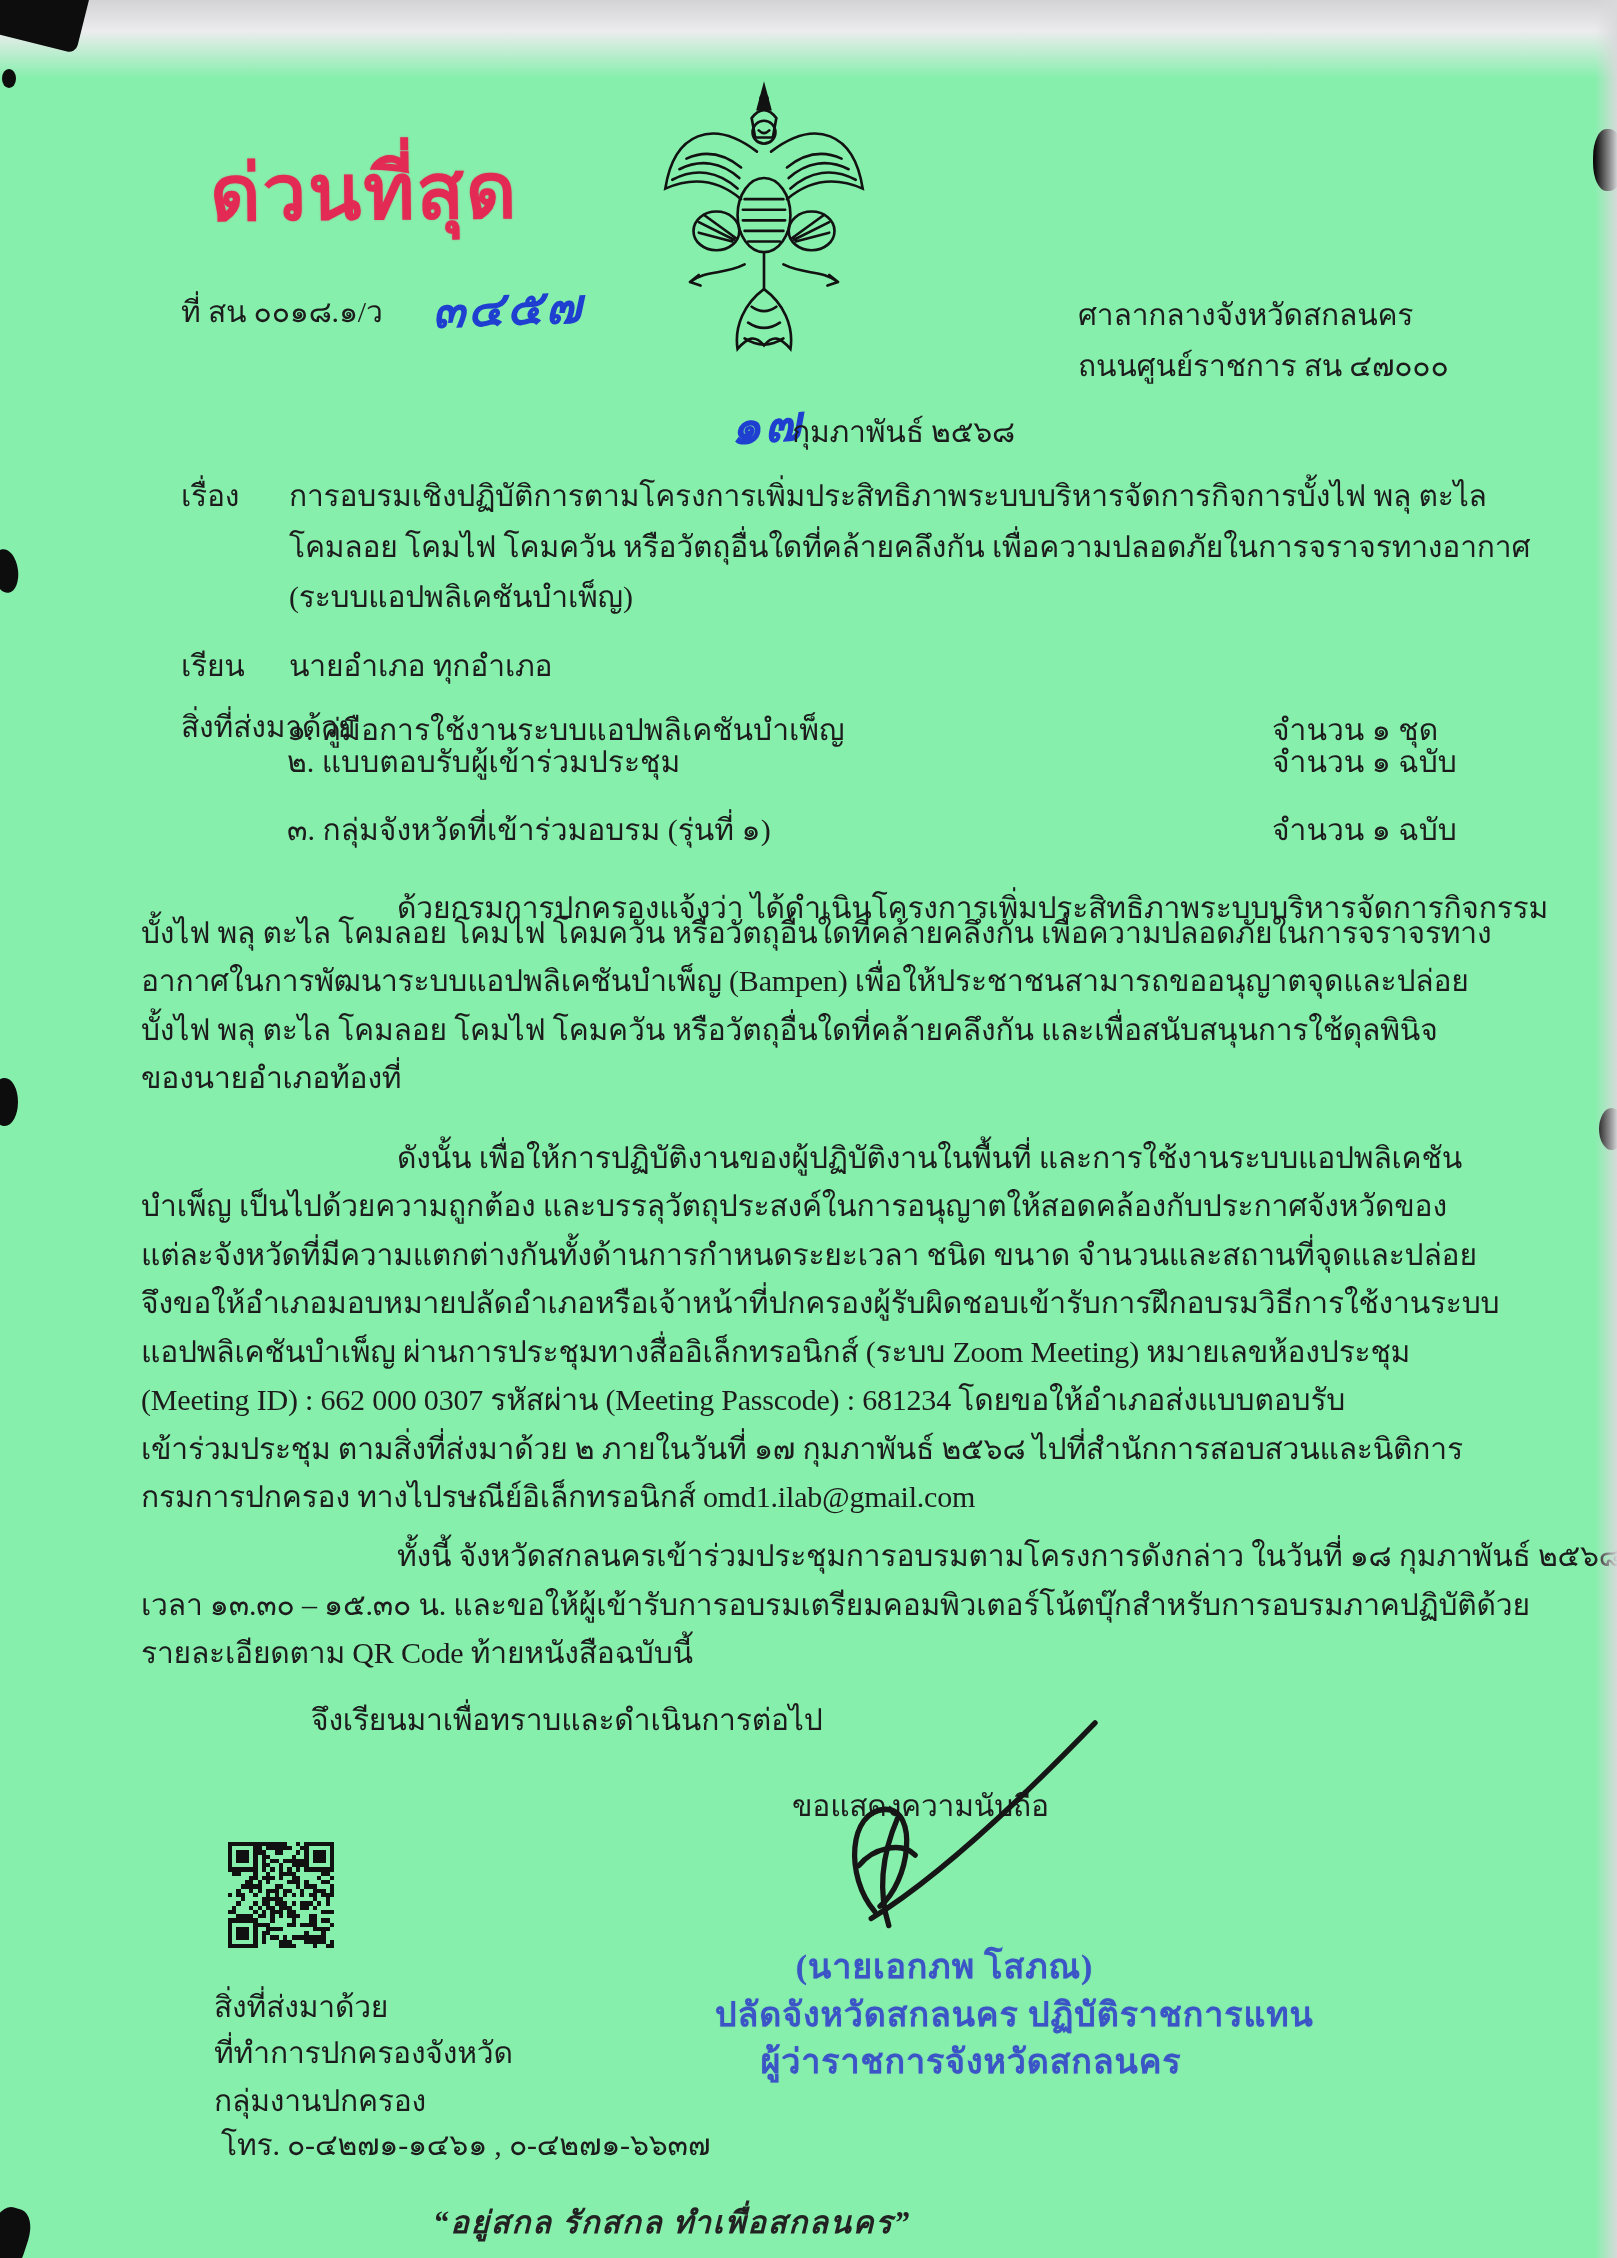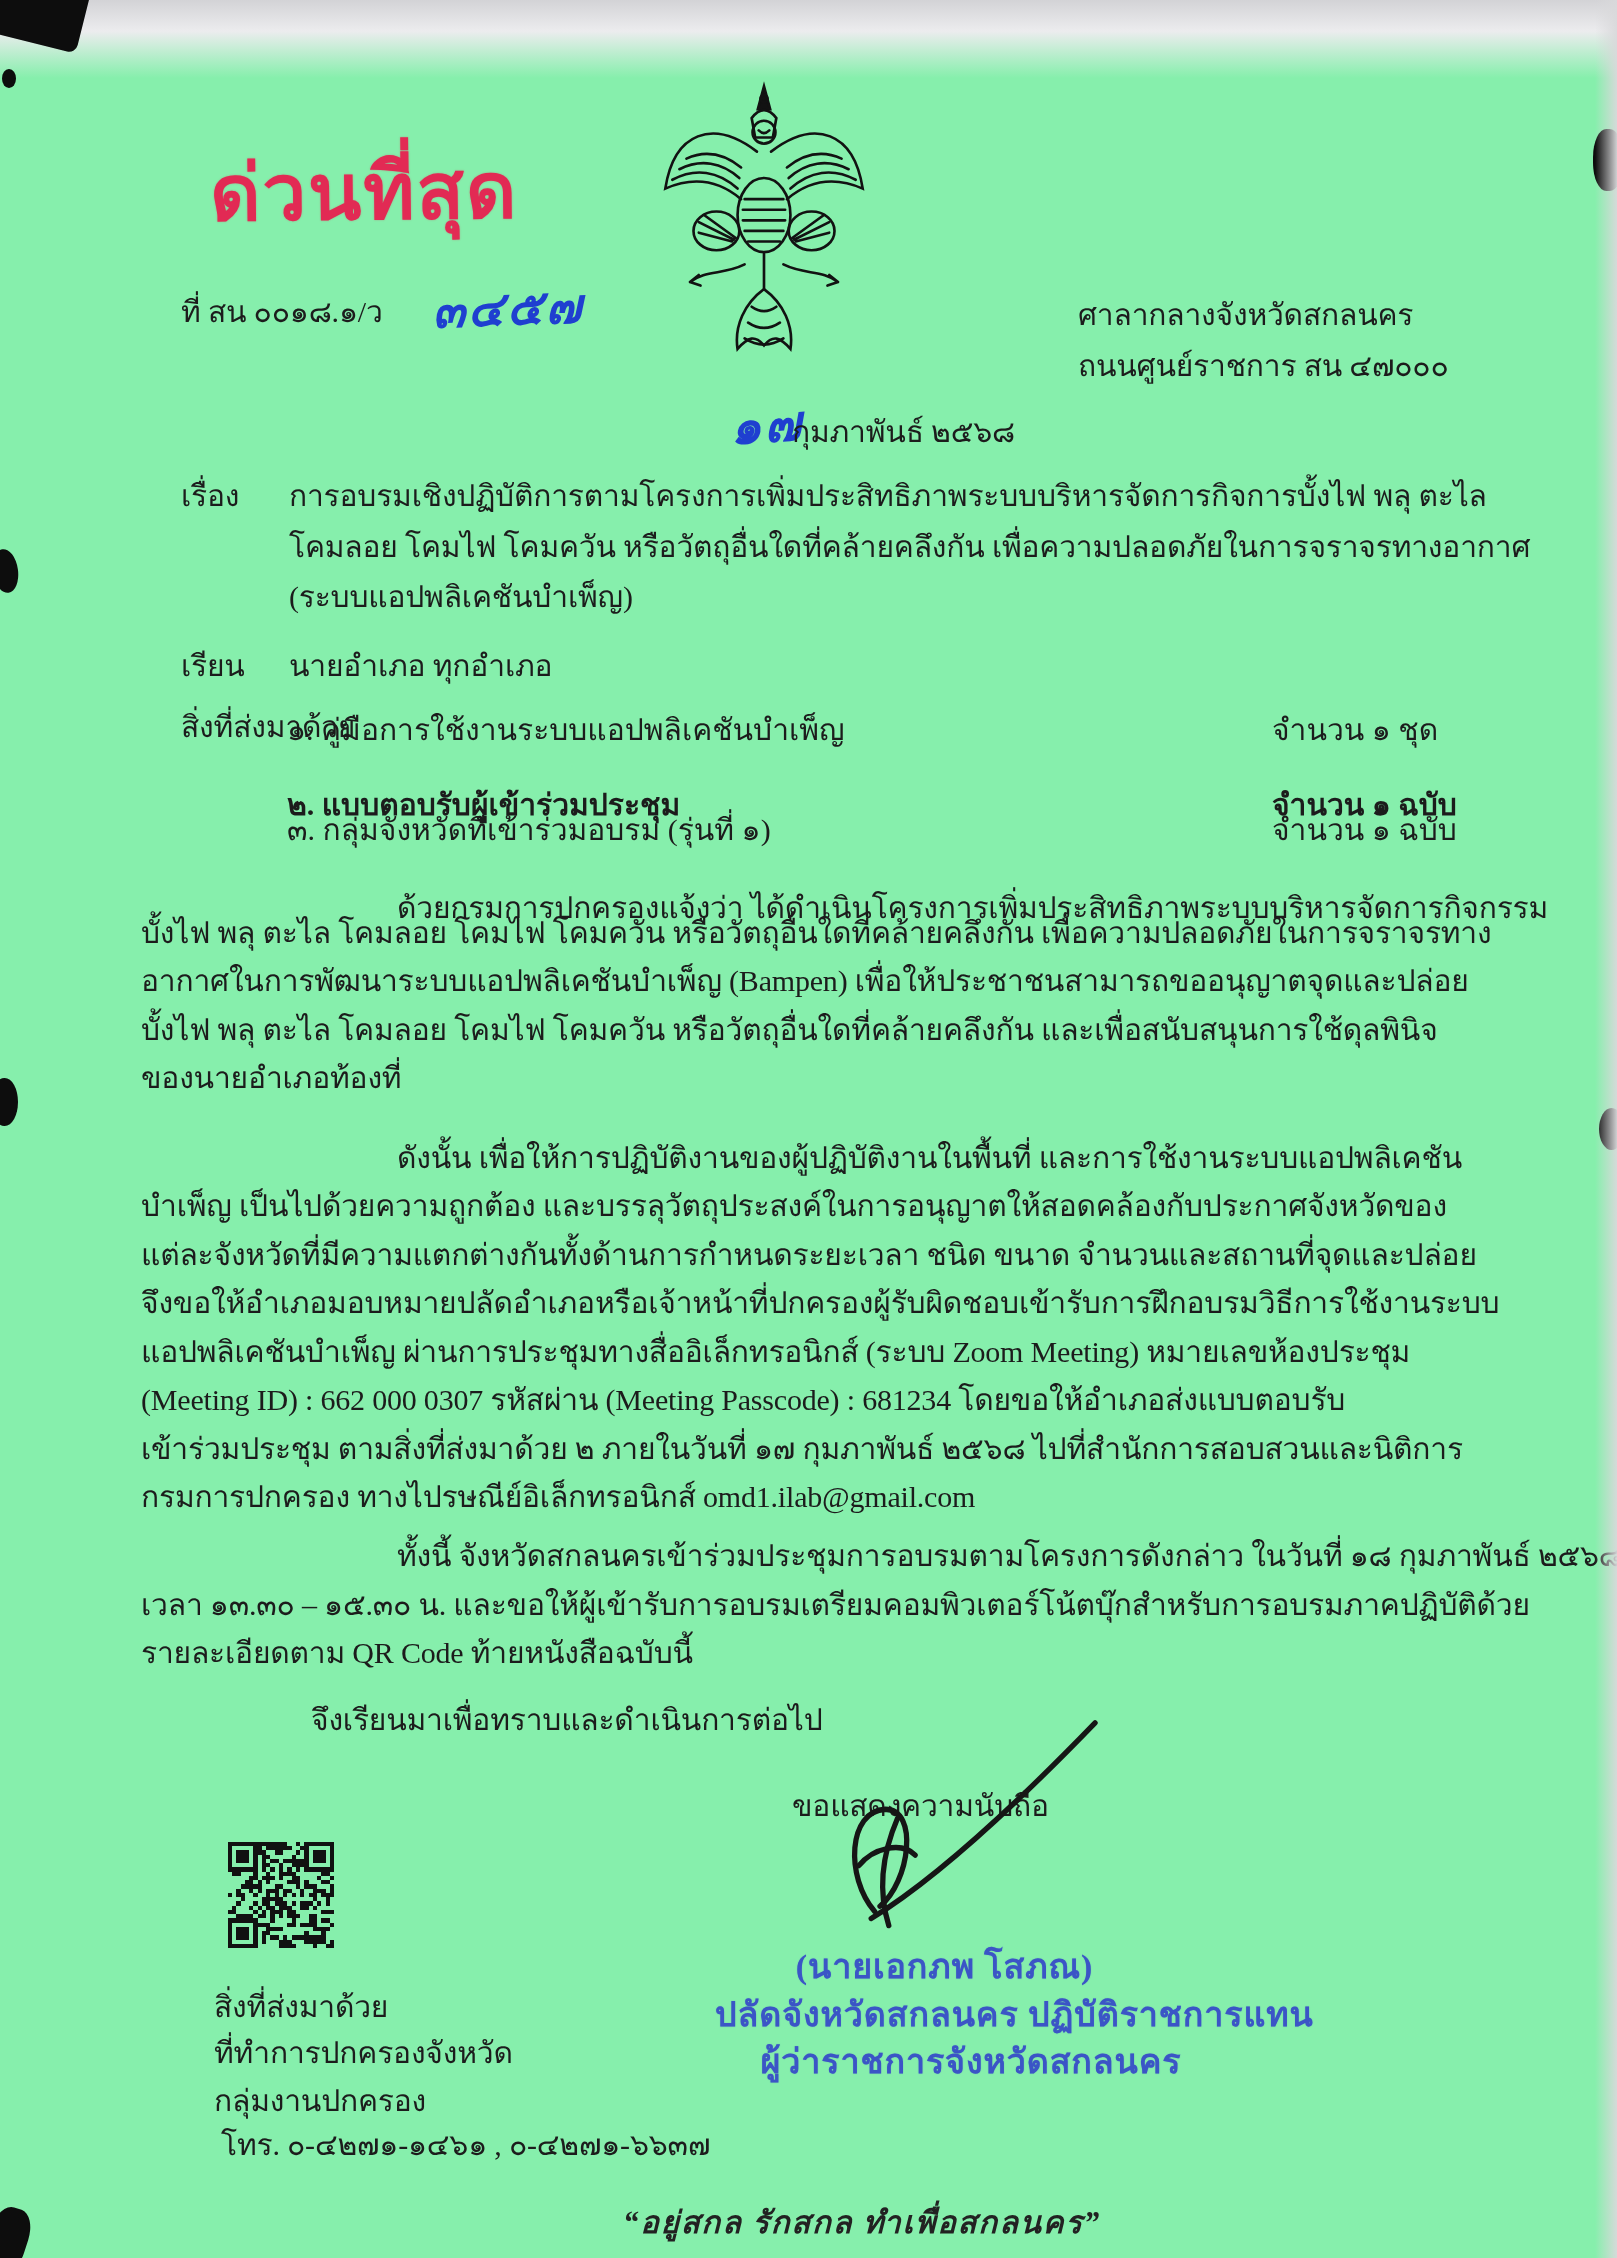--- a/index.html
+++ b/index.html
@@ -91,21 +91,21 @@
   <div class="t" style="left:289px;top:573px;">(ระบบแอปพลิเคชันบำเพ็ญ)</div>
 
   <div class="t" style="left:181px;top:642px;">เรียน</div>
   <div class="t" style="left:289px;top:642px;">นายอำเภอ ทุกอำเภอ</div>
 
   <div class="t" style="left:181px;top:703px;">สิ่งที่ส่งมาด้วย</div>
   <div class="row" style="top:706px;">
     <span class="item">๑. คู่มือการใช้งานระบบแอปพลิเคชันบำเพ็ญ</span>
     <span class="qty">จำนวน ๑ ชุด</span>
   </div>
-  <div class="row" style="top:781px;font-weight:bold;">
+  <div class="row" style="top:738px;">
     <span class="item">๒. แบบตอบรับผู้เข้าร่วมประชุม</span>
     <span class="qty">จำนวน ๑ ฉบับ</span>
   </div>
   <div class="row" style="top:806px;">
     <span class="item">๓. กลุ่มจังหวัดที่เข้าร่วมอบรม (รุ่นที่ ๑)</span>
     <span class="qty">จำนวน ๑ ฉบับ</span>
   </div>
 
   <div class="t" style="left:397px;top:860px;margin-top:24px;">ด้วยกรมการปกครองแจ้งว่า ได้ดำเนินโครงการเพิ่มประสิทธิภาพระบบบริหารจัดการกิจกรรม</div>
   <div class="t" style="left:141px;top:909px;">บั้งไฟ พลุ ตะไล โคมลอย โคมไฟ โคมควัน หรือวัตถุอื่นใดที่คล้ายคลึงกัน เพื่อความปลอดภัยในการจราจรทาง</div>
@@ -467,16 +467,16 @@
       <rect x="20" y="24" width="1" height="1" fill="#111"></rect>
       <rect x="23" y="24" width="1" height="1" fill="#111"></rect>
       <rect x="24" y="24" width="1" height="1" fill="#111"></rect>
     </svg>
 
   <div class="t" style="left:214px;top:1983px;">สิ่งที่ส่งมาด้วย</div>
   <div class="t" style="left:214px;top:2029px;">ที่ทำการปกครองจังหวัด</div>
   <div class="t" style="left:214px;top:2077px;">กลุ่มงานปกครอง</div>
   <div class="t" style="left:221px;top:2121px;">โทร. ๐-๔๒๗๑-๑๔๖๑ , ๐-๔๒๗๑-๖๖๓๗</div>
 
-  <div class="t motto" style="left:483px;top:2197px;width:618px;text-align:right;">“อยู่สกล  รักสกล  ทำเพื่อสกลนคร”</div>
+  <div class="t motto" style="left:433px;top:2197px;width:618px;text-align:left;">“อยู่สกล  รักสกล  ทำเพื่อสกลนคร”</div>
 
 </div>
 
 
 </body></html>

